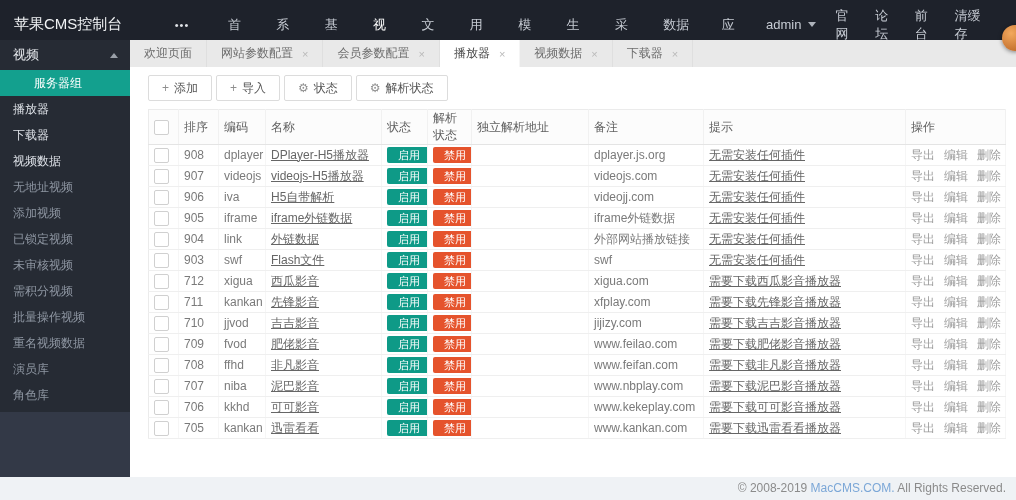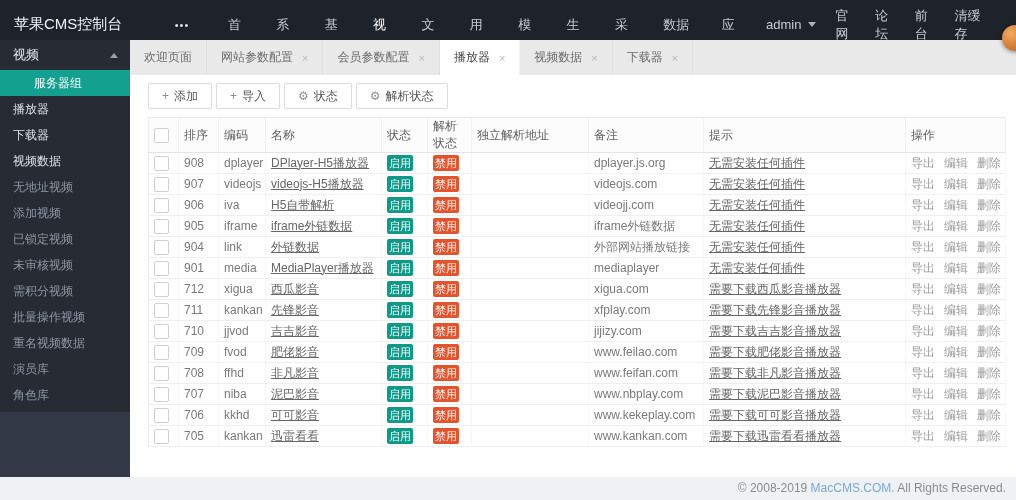--- a/index.html
+++ b/index.html
@@ -32,21 +32,21 @@
           border-right:4px solid transparent;border-bottom:5px solid #9aa0a8;}
   .side-menu{list-style:none;margin:0;padding:0;}
   .side-item{height:26px;line-height:26px;padding:0 13px;font-size:12px;color:#8e96a2;cursor:pointer;
              white-space:nowrap;overflow:hidden;}
   .side-item.bright{color:#dde1e7;}
   .side-item.active{background:#13a08e;color:#fff;padding-left:34px;}
 
   .main{flex:1;min-width:0;background:#fff;display:flex;flex-direction:column;}
 
   
-  .tabbar{height:35px;background:#e9e9e9;display:flex;font-size:12px;color:#6d6d6d;flex:none;}
+  .tabbar{height:27px;background:#e9e9e9;display:flex;font-size:12px;color:#6d6d6d;flex:none;}
   .tab{display:flex;align-items:center;padding:0 14px;cursor:pointer;border-right:1px solid rgba(0,0,0,.04);}
   .tab.active{background:#fff;color:#474747;}
   .tab-close{margin-left:9px;color:#b9b9b9;font-size:11px;cursor:pointer;}
 
   
   .content{flex:1;padding:8px 10px 0 18px;overflow:hidden;}
   .toolbar{display:flex;gap:4px;margin-bottom:8px;}
   .btn{height:26px;padding:0 13px;background:#fff;border:1px solid #dcdcdc;border-radius:2px;
        font-size:12px;color:#565656;cursor:pointer;display:flex;align-items:center;gap:5px;
        font-family:inherit;}
@@ -54,21 +54,21 @@
 
   table{width:100%;border-collapse:collapse;table-layout:fixed;font-size:12px;color:#7a7a7a;
         border:1px solid #ebebeb;}
   th{font-weight:normal;text-align:left;color:#5f5f5f;background:#fcfcfc;height:21px;
      padding:0 5px;border-bottom:1px solid #e4e4e4;border-right:1px solid #f1f1f1;}
   td{height:20px;padding:0 5px;border-bottom:1px solid #efefef;border-right:1px solid #f6f6f6;
      white-space:nowrap;overflow:hidden;}
   td.name{color:#666;text-decoration:underline;}
   .checkbox{display:inline-block;width:13px;height:13px;border:1px solid #d0d0d0;border-radius:2px;
             background:#fff;vertical-align:middle;cursor:pointer;}
-  .badge{display:inline-block;padding:1px 2px;border-radius:2px;color:#fff;font-size:11px;line-height:14px;}
+  .badge{display:inline-block;padding:1px 11px;border-radius:2px;color:#fff;font-size:11px;line-height:14px;}
   .act{color:#9c9c9c;margin-right:9px;cursor:pointer;font-family:Liberation Mono, monospace;}
   .act:last-child{margin-right:0;}
 
   
   .footer{position:absolute;left:0;right:0;bottom:0;height:23px;line-height:23px;background:#eff2f5;
           text-align:right;font-size:12px;color:#8b8b8b;padding-right:10px;box-sizing:border-box;}
   .footer .lk{color:#7ba7d7;cursor:pointer;}
 </style>
 </head>
 <body>
@@ -254,27 +254,27 @@
                 <td class="name">外链数据</td>
                 <td><span class="badge on" style="background: rgb(14, 154, 135);">启用</span></td>
                 <td><span class="badge off" style="background: rgb(229, 83, 44);">禁用</span></td>
                 <td></td>
                 <td>外部网站播放链接</td>
                 <td class="name">无需安装任何插件</td>
                 <td><span class="act">导出</span><span class="act">编辑</span><span class="act">删除</span></td>
               </tr>
               <tr>
                 <td><span class="checkbox"></span></td>
-                <td>901</td>
-                <td>media</td>
-                <td class="name">MediaPlayer播放器</td>
-                <td><span class="badge on" style="background: rgb(14, 154, 135);">启用</span></td>
-                <td><span class="badge off" style="background: rgb(229, 83, 44);">禁用</span></td>
-                <td></td>
-                <td>mediaplayer</td>
+                <td>903</td>
+                <td>swf</td>
+                <td class="name">Flash文件</td>
+                <td><span class="badge on" style="background: rgb(14, 154, 135);">启用</span></td>
+                <td><span class="badge off" style="background: rgb(229, 83, 44);">禁用</span></td>
+                <td></td>
+                <td>swf</td>
                 <td class="name">无需安装任何插件</td>
                 <td><span class="act">导出</span><span class="act">编辑</span><span class="act">删除</span></td>
               </tr>
               <tr>
                 <td><span class="checkbox"></span></td>
                 <td>712</td>
                 <td>xigua</td>
                 <td class="name">西瓜影音</td>
                 <td><span class="badge on" style="background: rgb(14, 154, 135);">启用</span></td>
                 <td><span class="badge off" style="background: rgb(229, 83, 44);">禁用</span></td>

